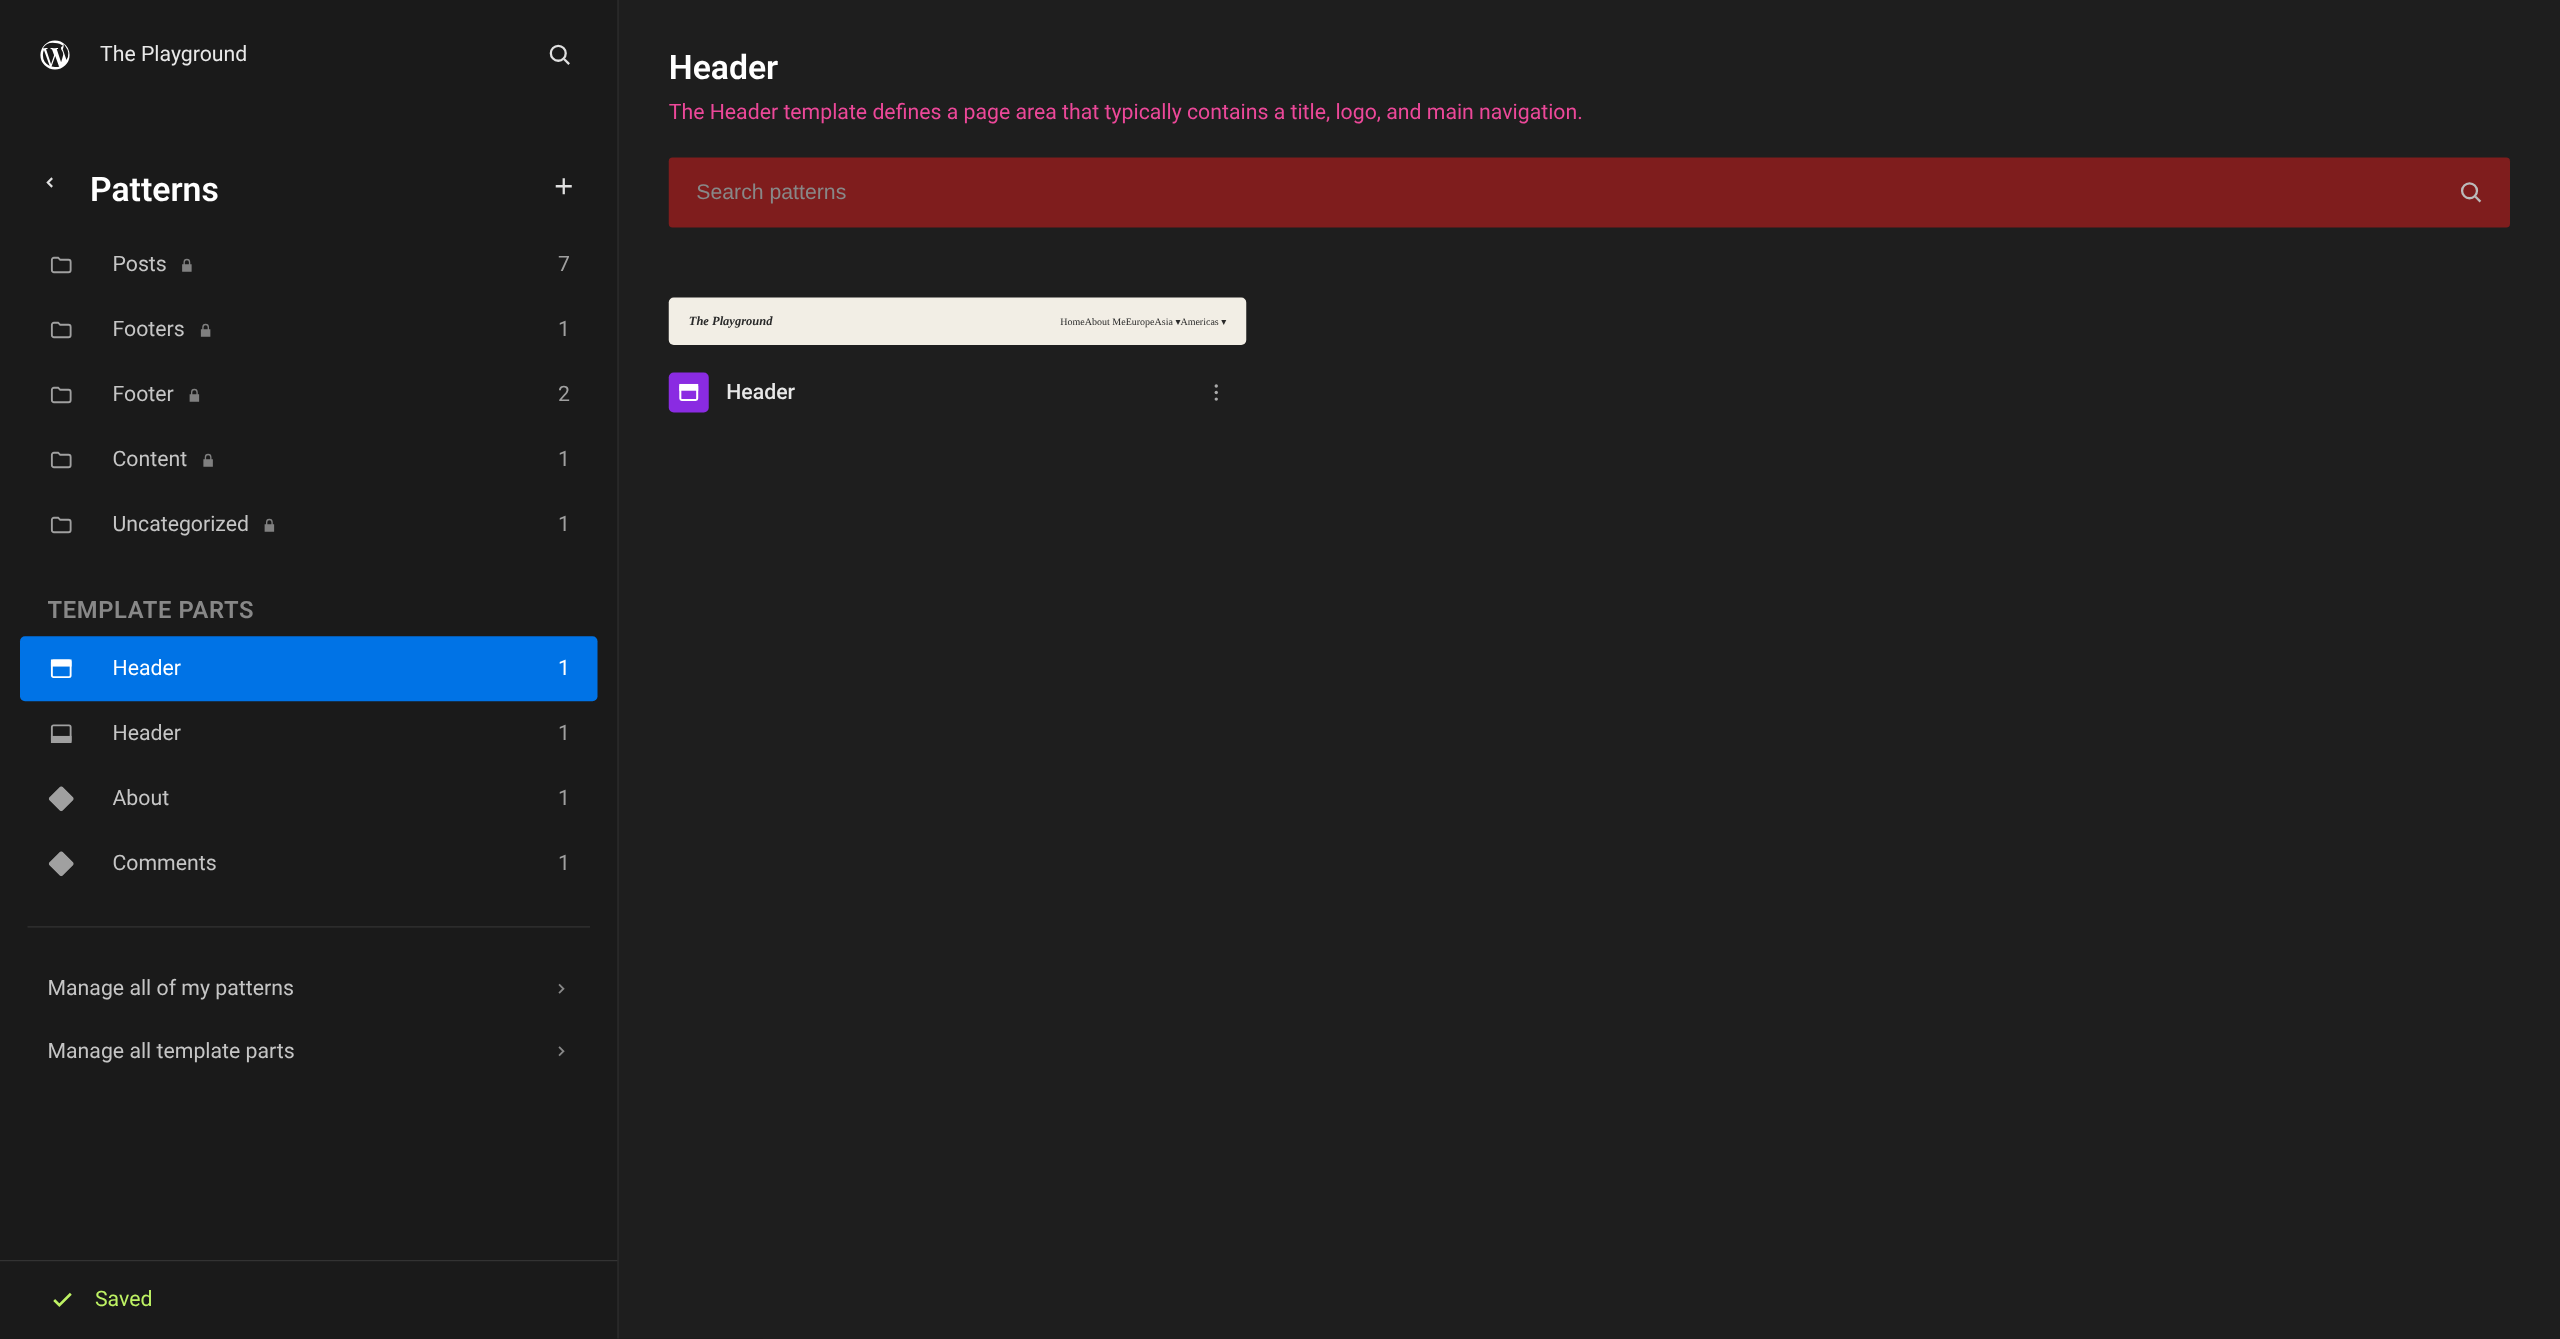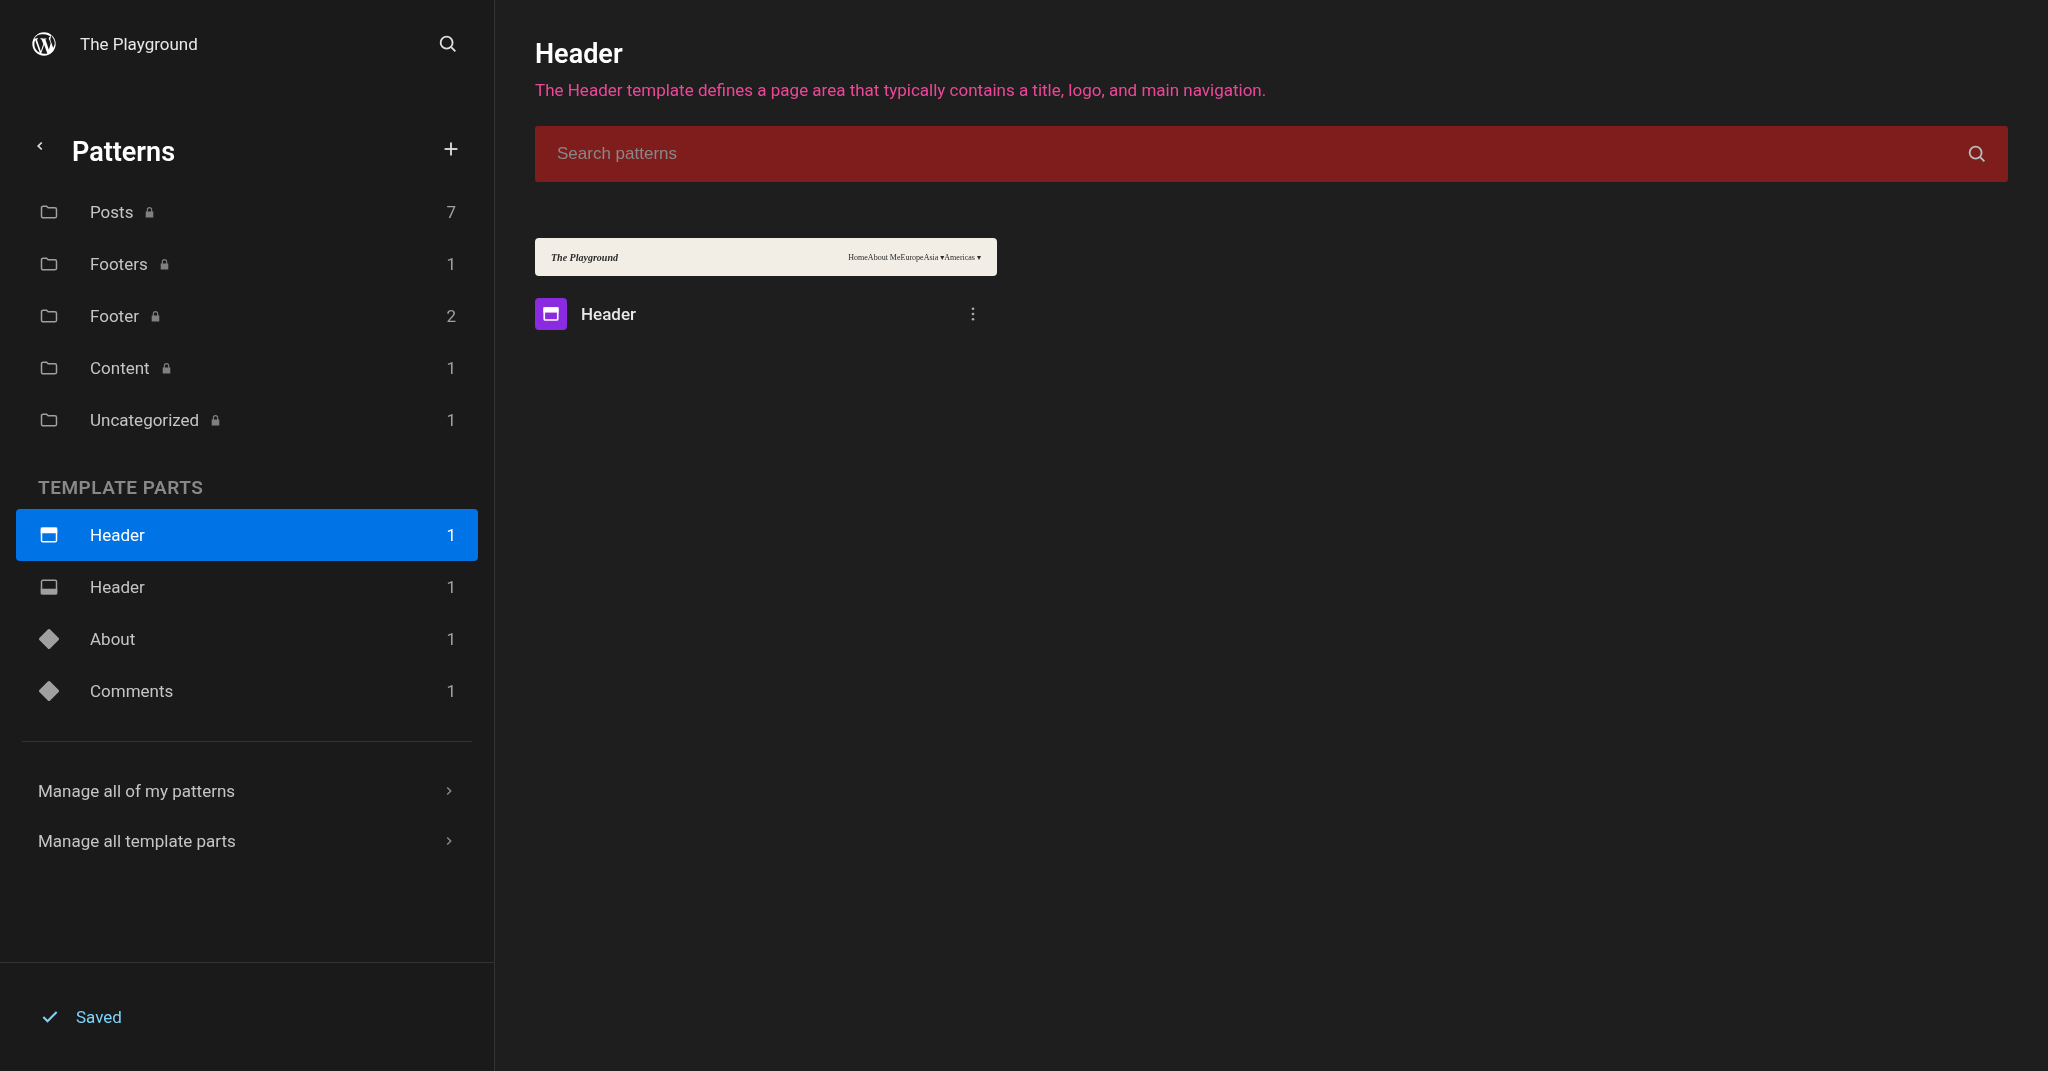--- a/index.html
+++ b/index.html
@@ -93,23 +93,23 @@
 .manage-item {
   display:flex; align-items:center;
   padding: 15px 22px;
   color:#c5c5c5; cursor:pointer;
   font-size:17px;
 }
 .manage-item .manage-label { flex:1; }
 .chev { color:#888; }
 .save-bar {
   border-top:1px solid #333;
-  padding: 44px 40px;
+  padding: 21px 40px;
   display:flex; align-items:center; gap:16px;
-  color:#7dd3fc;
+  color:#bef264;
   font-size:17px;
 }
 .main {
   flex: 1;
   padding: 38px 40px;
   background: #1e1e1e;
 }
 .main-title {
   font-size: 27px;
   font-weight: 600;

